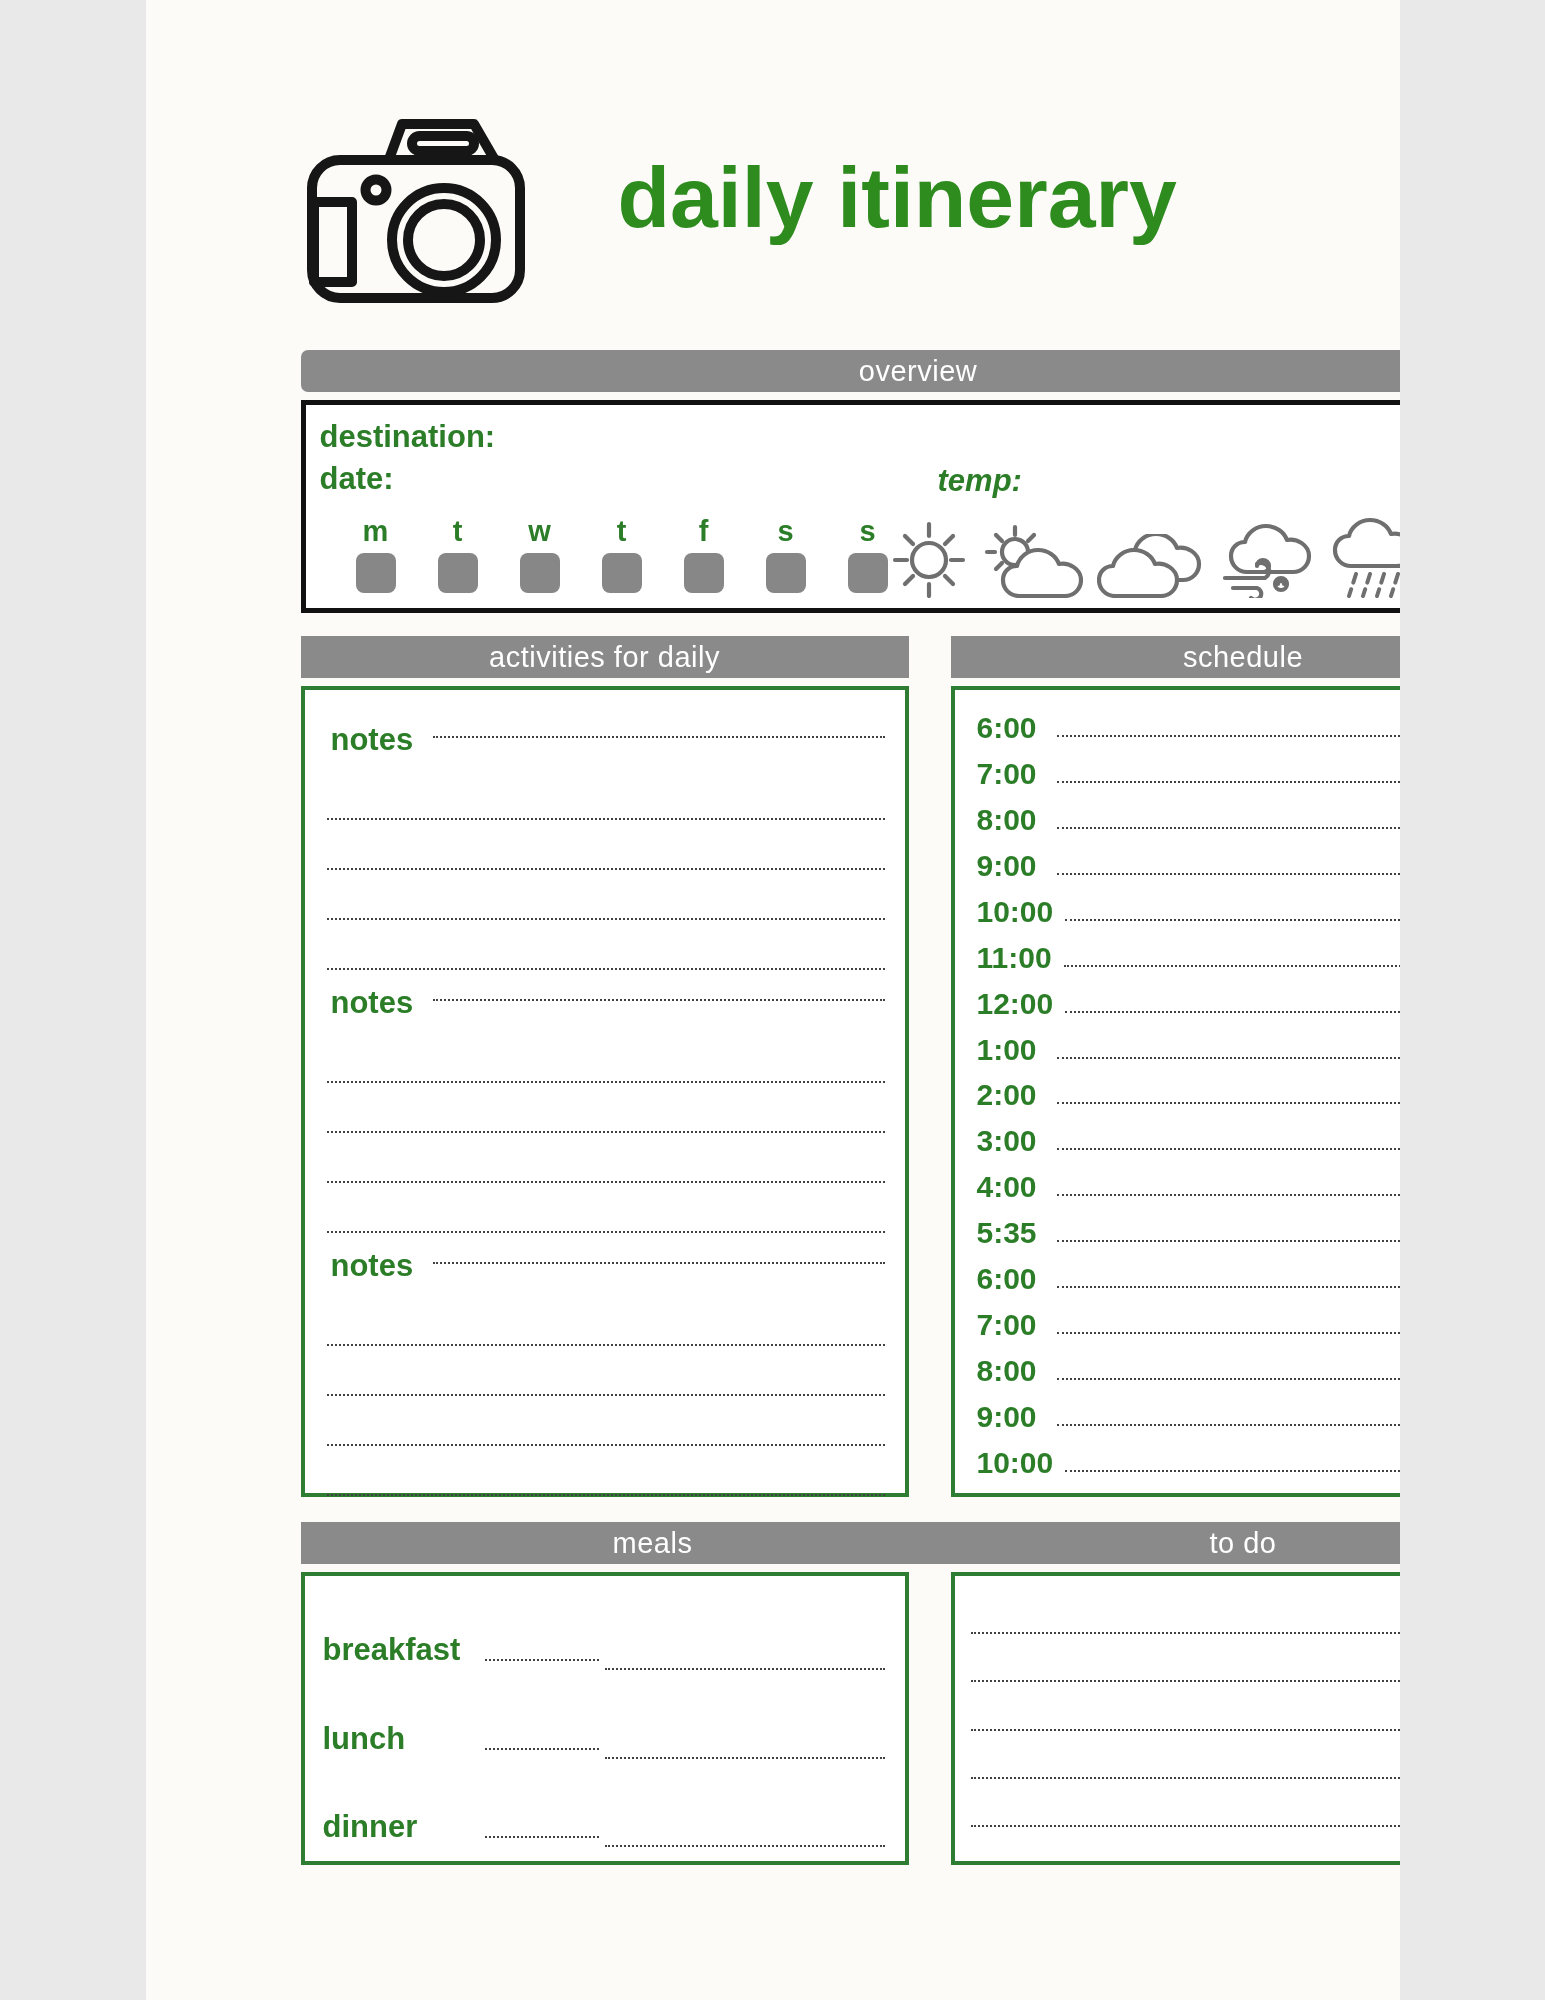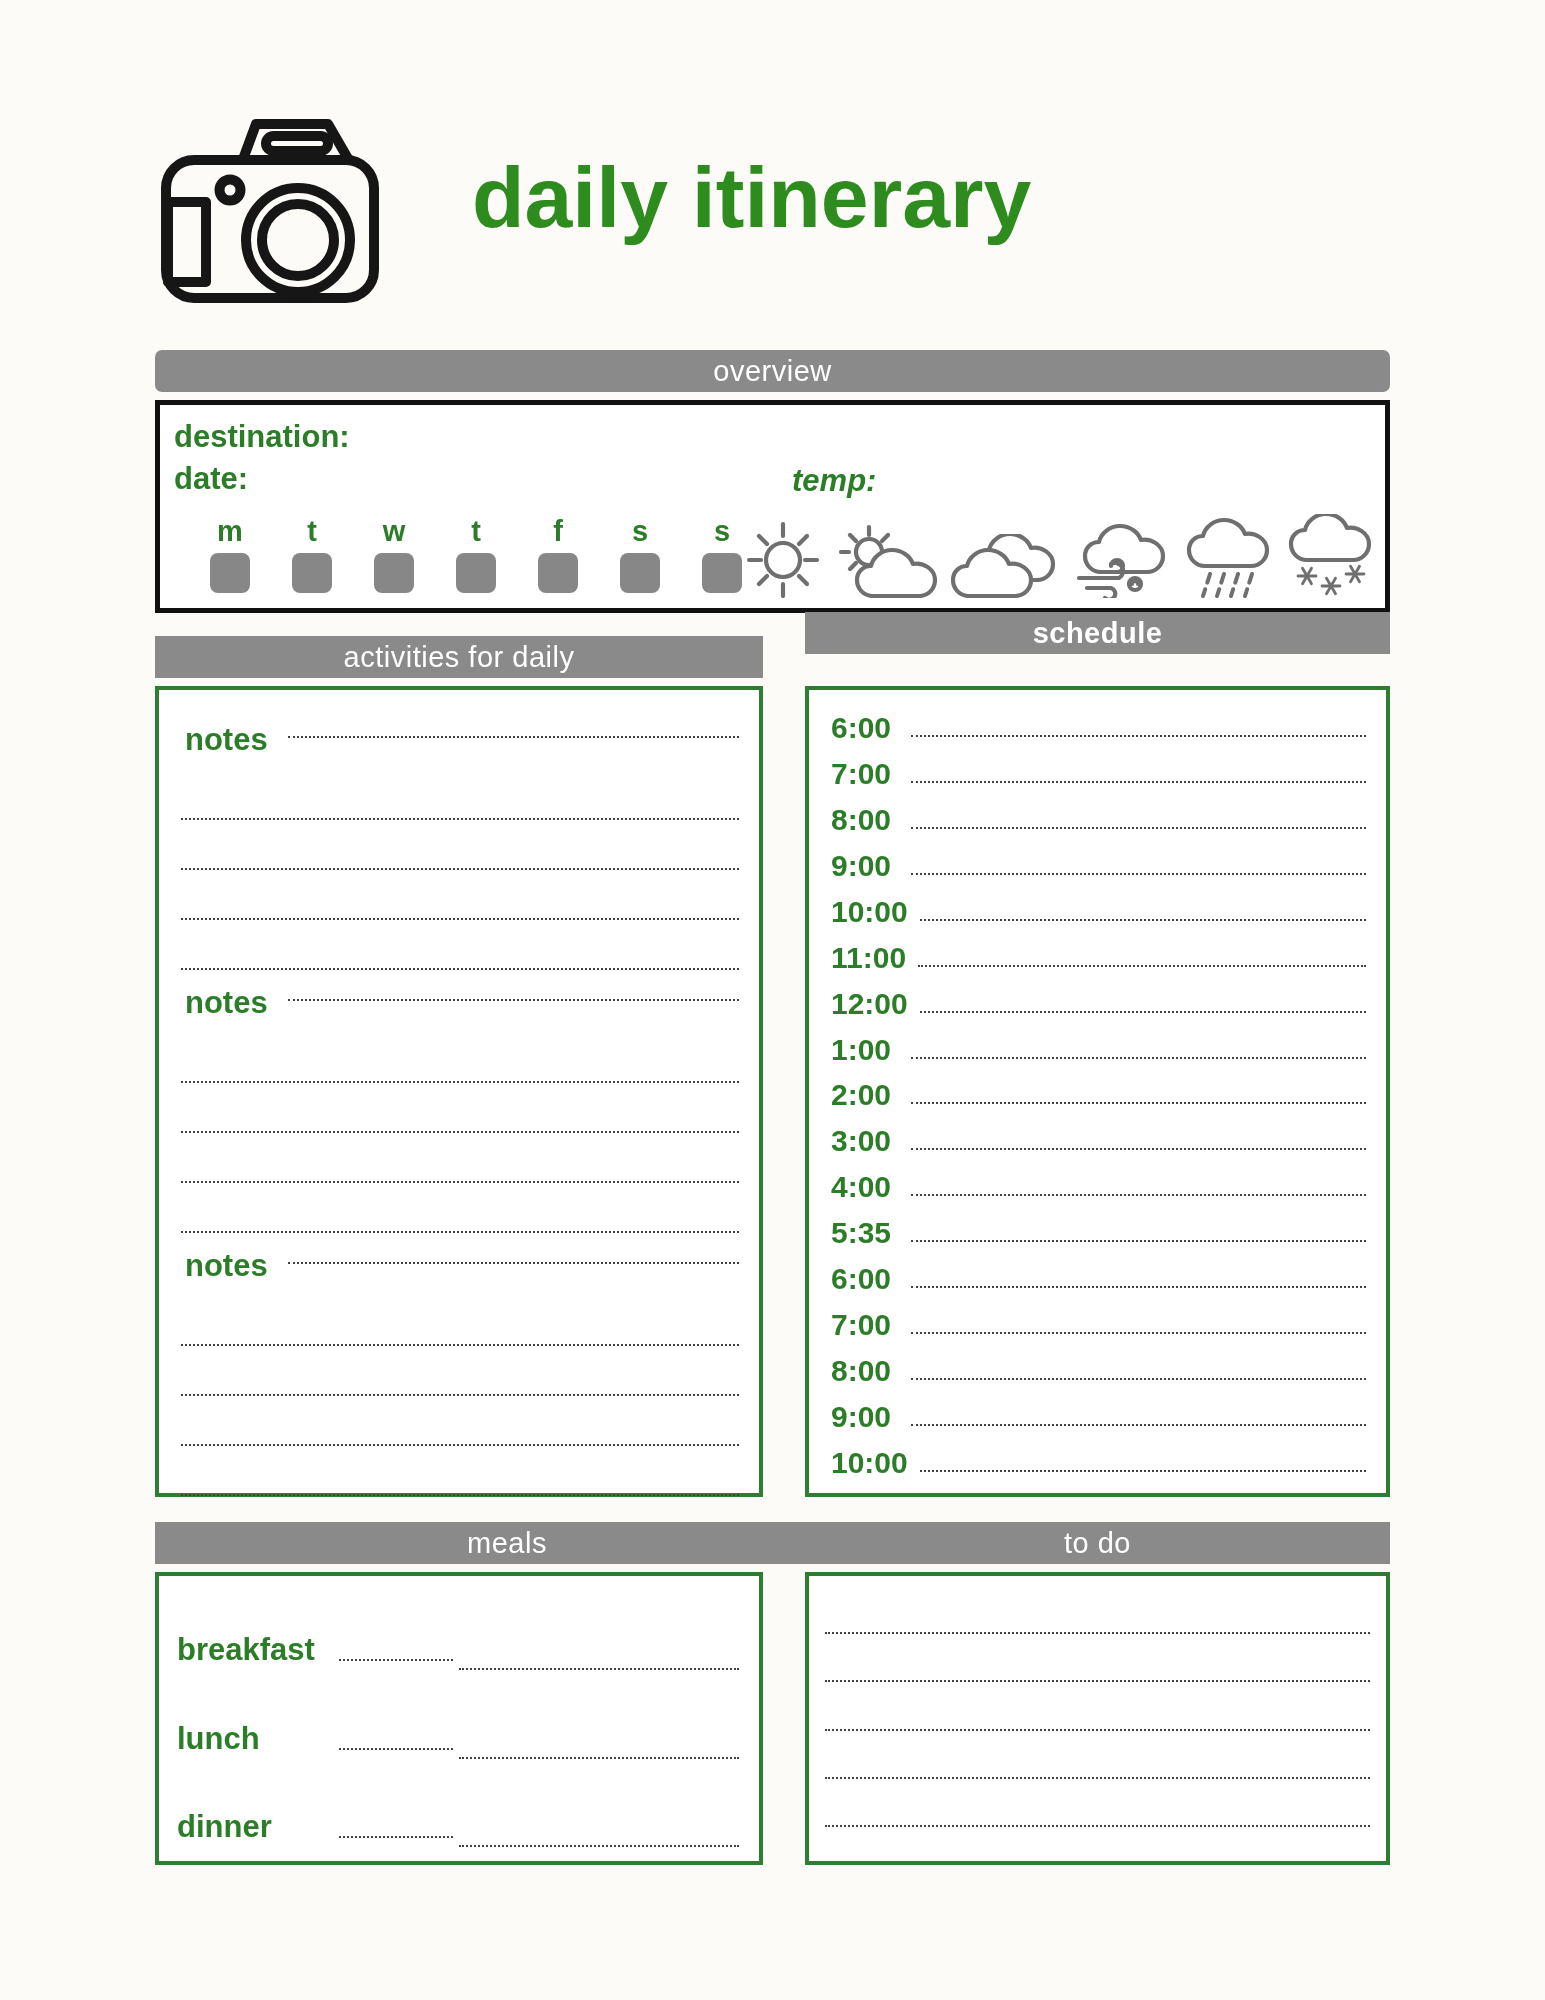--- a/index.html
+++ b/index.html
@@ -1,36 +1,36 @@
 <!DOCTYPE html>
 <html><head>
 <meta charset="utf-8">
 <style>
   html,body { margin:0; padding:0; background:#e9e9e9; }
   .page {
-    position:relative; width:1545px; height:2000px; margin:0 auto;
+    position:relative; width:1254px; height:2000px; margin:0 auto;
     background:#fcfbf8; font-family:"Liberation Sans", sans-serif;
     overflow:hidden;
   }
   
   #camera-svg { position:absolute; left:158px; top:112px; }
   #page-title {
     position:absolute; left:472px; top:150px; width:660px;
     font-size:86px; font-weight:bold; color:#2e8b1e; letter-spacing:0px;
     line-height:1.1; white-space:nowrap;
   }
   
   .section-bar {
     position:absolute; height:42px; background:#8a8a8a; color:#ffffff;
     display:flex; align-items:center; justify-content:center;
     font-size:29px; letter-spacing:.5px;
   }
   #overview-bar   { left:155px; top:350px;  width:1235px;border-radius:7px; }
   #activities-bar { left:155px; top:636px;  width:608px;  }
-  #schedule-bar   { left:805px; top:612px;  width:585px;font-weight:bold;  }
+  #schedule-bar   { left:805px; top:636px;  width:585px;  }
   #meals-bar      { left:155px; top:1522px; width:608px;padding-left:48px;  }
   #todo-bar       { left:805px; top:1522px; width:585px;  }
   
   .box { position:absolute; background:#ffffff; box-sizing:border-box; }
   #overview-box { left:155px; top:400px; width:1235px; height:213px; border:5px solid #111111; }
   .green-box { border:4px solid #2e7d32; }
   #activities-box { left:155px; top:686px;  width:608px; height:811px; padding:20px 16px 0 18px; }
   #schedule-box   { left:805px; top:686px;  width:585px; height:811px; padding:14px 18px 8px 22px; display:flex; flex-direction:column;justify-content:center; }
   #meals-box      { left:155px; top:1572px; width:608px; height:293px; padding:6px 18px 14px 18px; display:flex; flex-direction:column; }
   #todo-box       { left:805px; top:1572px; width:585px; height:293px; padding:10px 16px 34px 16px; display:flex; flex-direction:column; }

